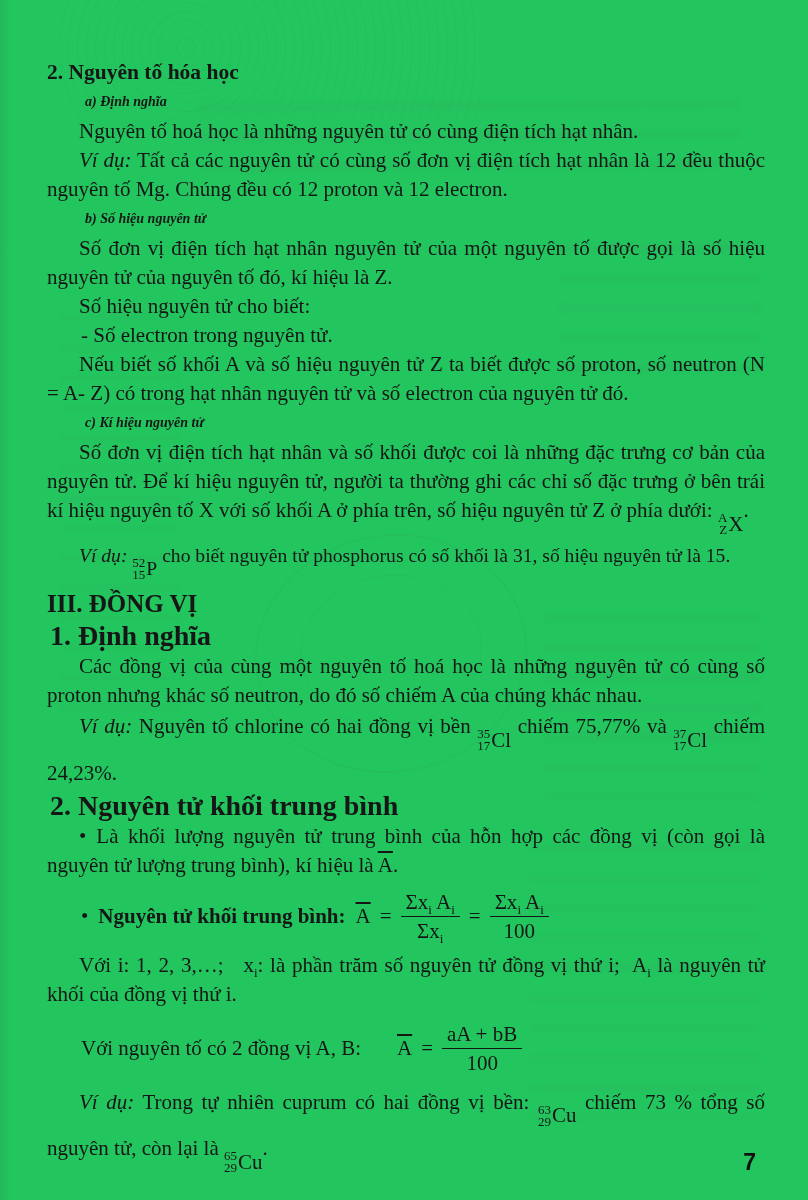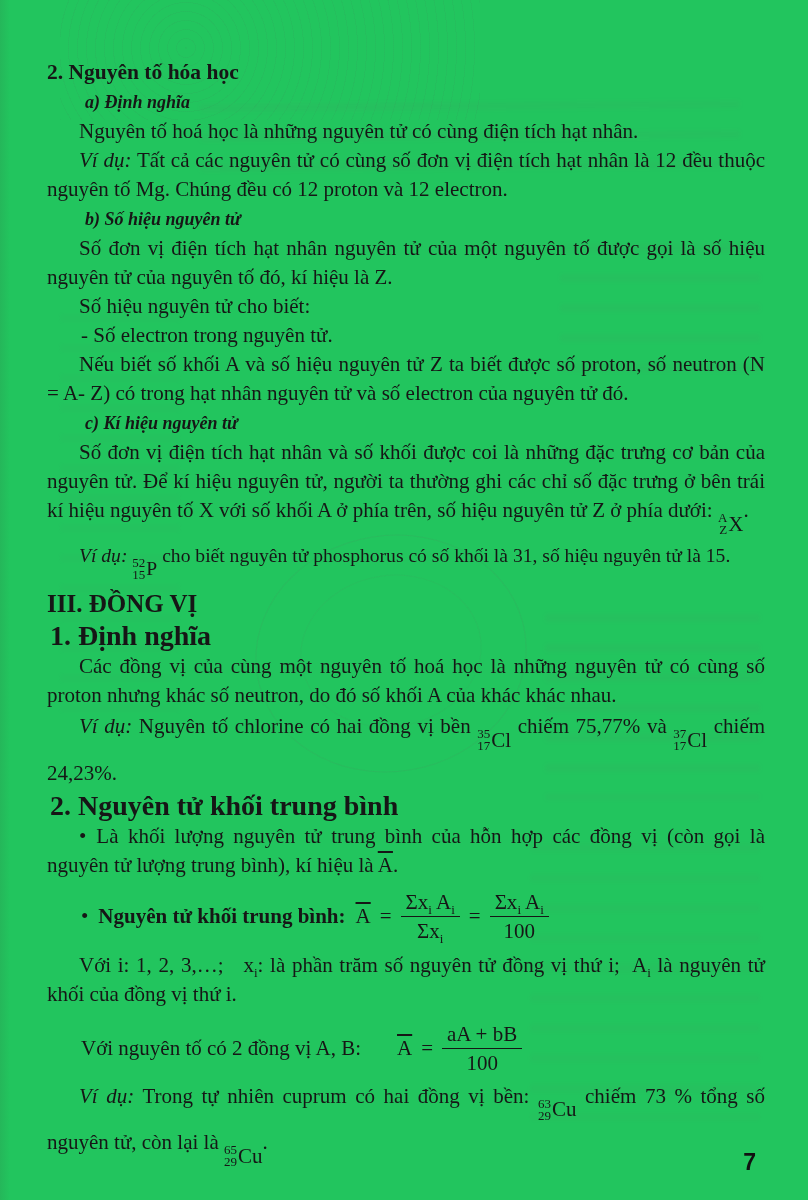--- a/index.html
+++ b/index.html
@@ -48,21 +48,21 @@
   .content{
     position:absolute; left:47px; top:57px; width:718px;
     font-size:21px; line-height:29px;
   }
   p{ margin:0; text-align:justify; }
   .indent{ text-indent:32px; }
   .h-num{
     font-weight:bold; font-size:21.5px; line-height:30px; margin:0;
   }
   .h-sub{
-    font-weight:bold; font-style:italic; font-size:18px; line-height:30px;
+    font-weight:bold; font-style:italic; font-size:14px; line-height:30px;
     margin:0; padding-left:38px;
   }
   .h-roman{
     font-weight:bold; font-size:25px; line-height:32px; margin:3px 0 1px;
   }
   .h-numbered{
     font-weight:bold; font-size:28px; line-height:30px; margin:1px 0 1px 3px;
   }
   .dash{ padding-left:34px; text-align:left; }
   .vidu{ font-style:italic; }
@@ -80,21 +80,21 @@
   .frac{
     display:inline-flex; flex-direction:column; align-items:center;
     vertical-align:middle; text-indent:0; line-height:26px;
   }
   .frac .num{ padding:0 5px 1px; border-bottom:1.6px solid #161616;text-align:right; }
   .frac .den{ padding-top:1px; }
   .formula-row{
     display:flex; align-items:center; text-align:left;
   }
   .formula-row.f1{ padding-left:34px; margin:9px 0 7px; }
-  .formula-row.f2{ padding-left:34px; margin:12px 0 4px; }
+  .formula-row.f2{ padding-left:34px; margin:12px 0 10px; }
   .fgap{ margin:0 9px; }
   .fgap-wide{ margin:0 0 0 36px; }
   .lead-gap{ margin-right:10px;font-weight:bold; }
   .bullet-glyph{ margin:0 10px 0 0; }
   .example-line{ line-height:33px; }
   .pagenum{
     position:absolute; right:52px; bottom:24px;
     font-family:"Liberation Sans","DejaVu Sans",sans-serif;
     font-weight:bold; font-size:23px; color:#111;
   }
@@ -153,21 +153,21 @@
             <span>15</span>
           </span>
           <span>P</span>
         </span>
       <span>cho biết nguyên tử phosphorus có số khối là 31, số hiệu nguyên tử là 15.</span></p>
 
     <h2 class="h-roman">III. ĐỒNG VỊ</h2>
 
     <h3 class="h-numbered">1. Định nghĩa</h3>
 
-    <p class="indent"><span>Các đồng vị của cùng một nguyên tố hoá học là những nguyên tử có cùng số proton nhưng khác số neutron, do đó số khối A của khác khác nhau.</span></p>
+    <p class="indent"><span>Các đồng vị của cùng một nguyên tố hoá học là những nguyên tử có cùng số proton nhưng khác số neutron, do đó số chiếm A của chúng khác nhau.</span></p>
 
     <p class="indent example-line"><span class="vidu">Ví dụ:</span>
       <span>Nguyên tố chlorine có hai đồng vị bền</span>
       <span class="nuclide">
           <span class="stack">
             <span>35</span>
             <span>17</span>
           </span>
           <span>Cl</span>
         </span>

